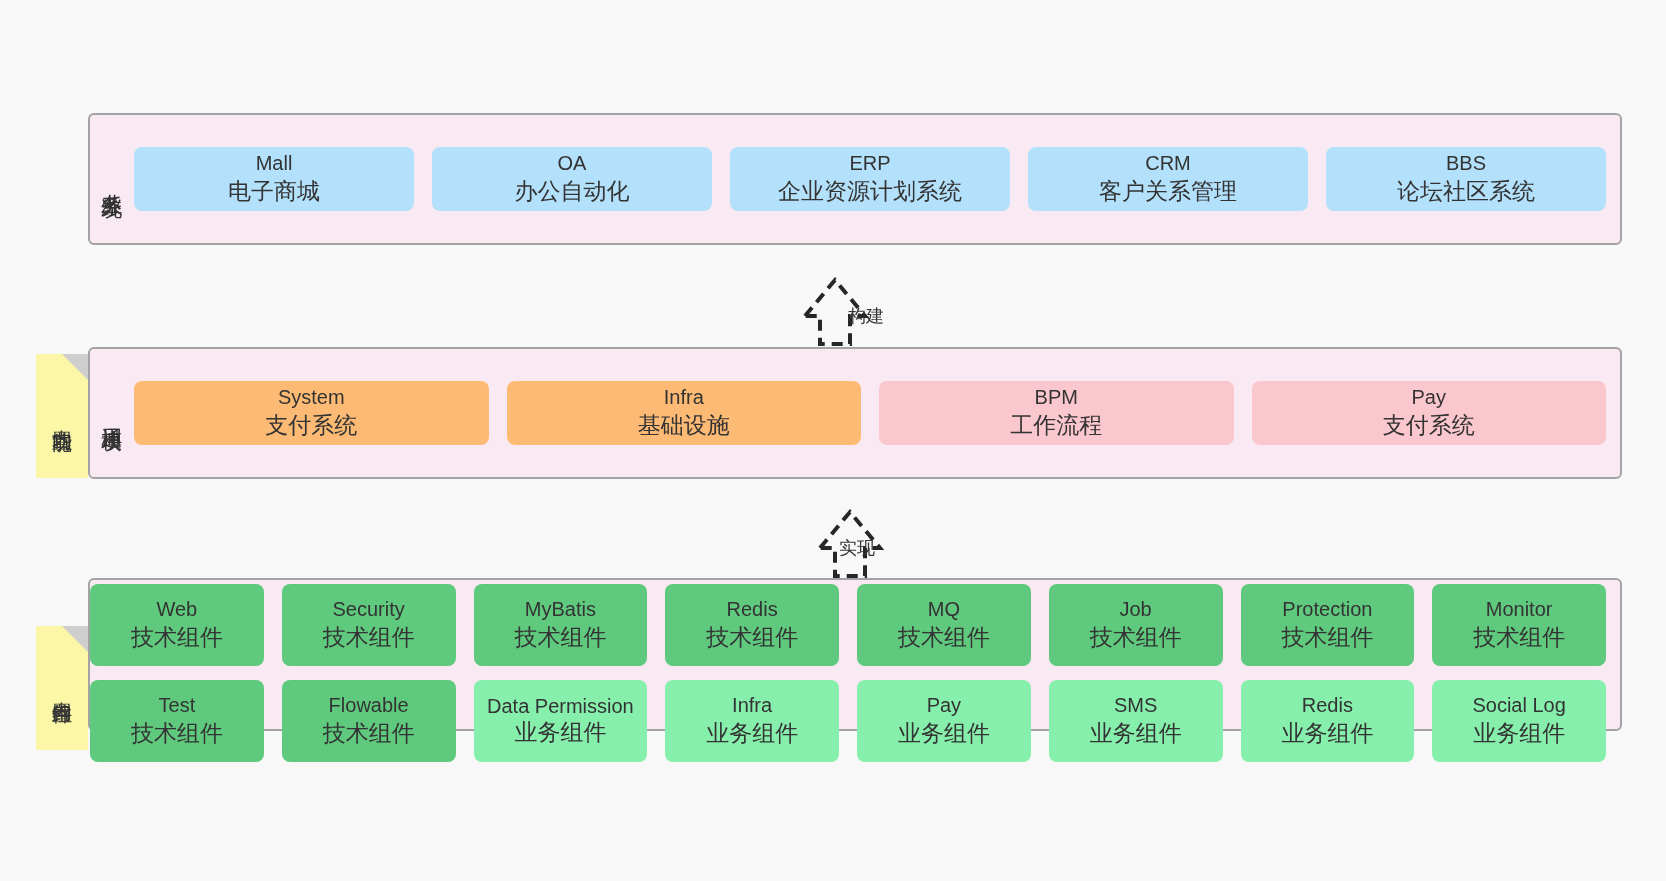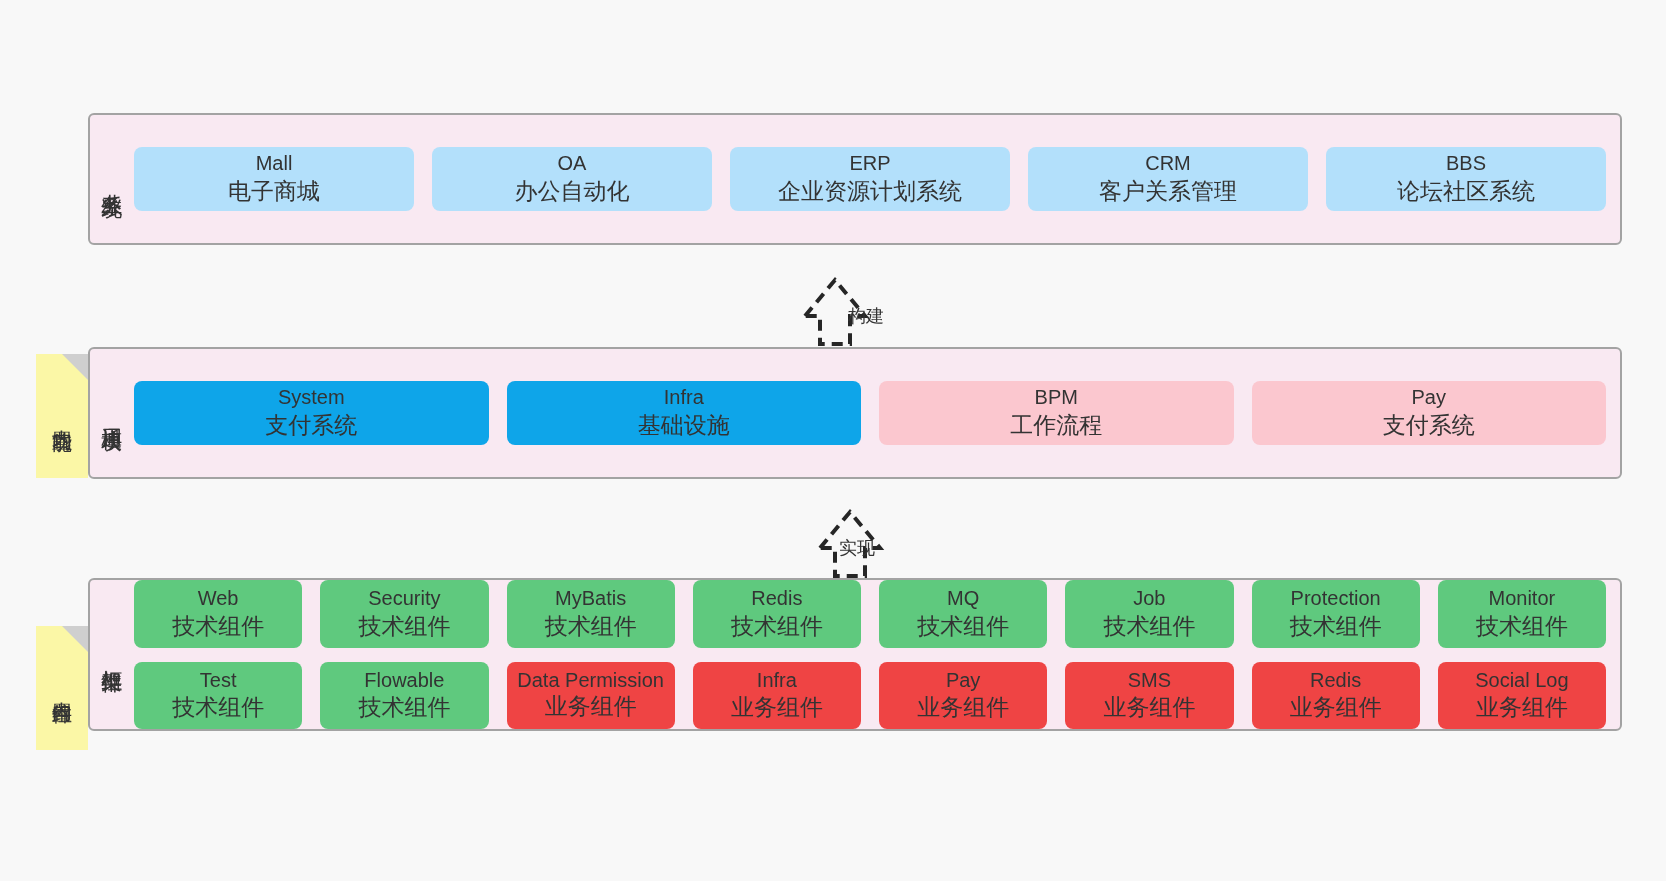--- a/index.html
+++ b/index.html
@@ -84,24 +84,24 @@
   .card .en {
     font-size: 20px;
     color: #333333;
   }
   .card .cn {
     font-size: 23px;
     color: #333333;
   }
 
   .card.blue        { background: #b3e0fb; }
-  .card.red         { background: #0ea5e9; }
+  .card.red         { background: #fdba74; }
   .card.pink        { background: #fbc7cf; }
   .card.green       { background: #5fc97e; }
-  .card.lightgreen  { background: #ef4444; }
+  .card.lightgreen  { background: #86efac; }
 
   
   .note {
     position: absolute;
     background: #fbf7a6;
     font-size: 20px;
     line-height: 1.24;
     color: #333333;
     writing-mode: vertical-rl;
     text-orientation: upright;
@@ -209,21 +209,21 @@
       <path d="M 50 58 L 80 22 L 110 58 L 95 58 L 95 86 L 65 86 L 65 58 Z" fill="none" stroke="#262626" stroke-width="4" stroke-dasharray="11 7" stroke-linejoin="miter"></path>
     </svg>
     <span class="arrow-label" style="left:69px; top:46px;">实现</span>
   </div>
 
   <div class="note" style="left:36px; top:626px; width:52px; height:124px;">
     <span class="fold"></span>
     <span>内置组件</span>
   </div>
 
-  <div class="panel" id="panel-framework" style="left:88px; top:578px; width:1534px; height:153px;">
+  <div class="panel" id="panel-framework" style="left:88px; top:578px; width:1534px; height:153px;flex-direction:column;">
     <div class="panel-title">框架组件</div>
     <div class="panel-body" style="gap:14px;">
 
       <div class="row" style="height:82px;">
         <div class="card green">
           <span class="en">Web</span>
           <span class="cn">技术组件</span>
         </div>
         <div class="card green">
           <span class="en">Security</span>

